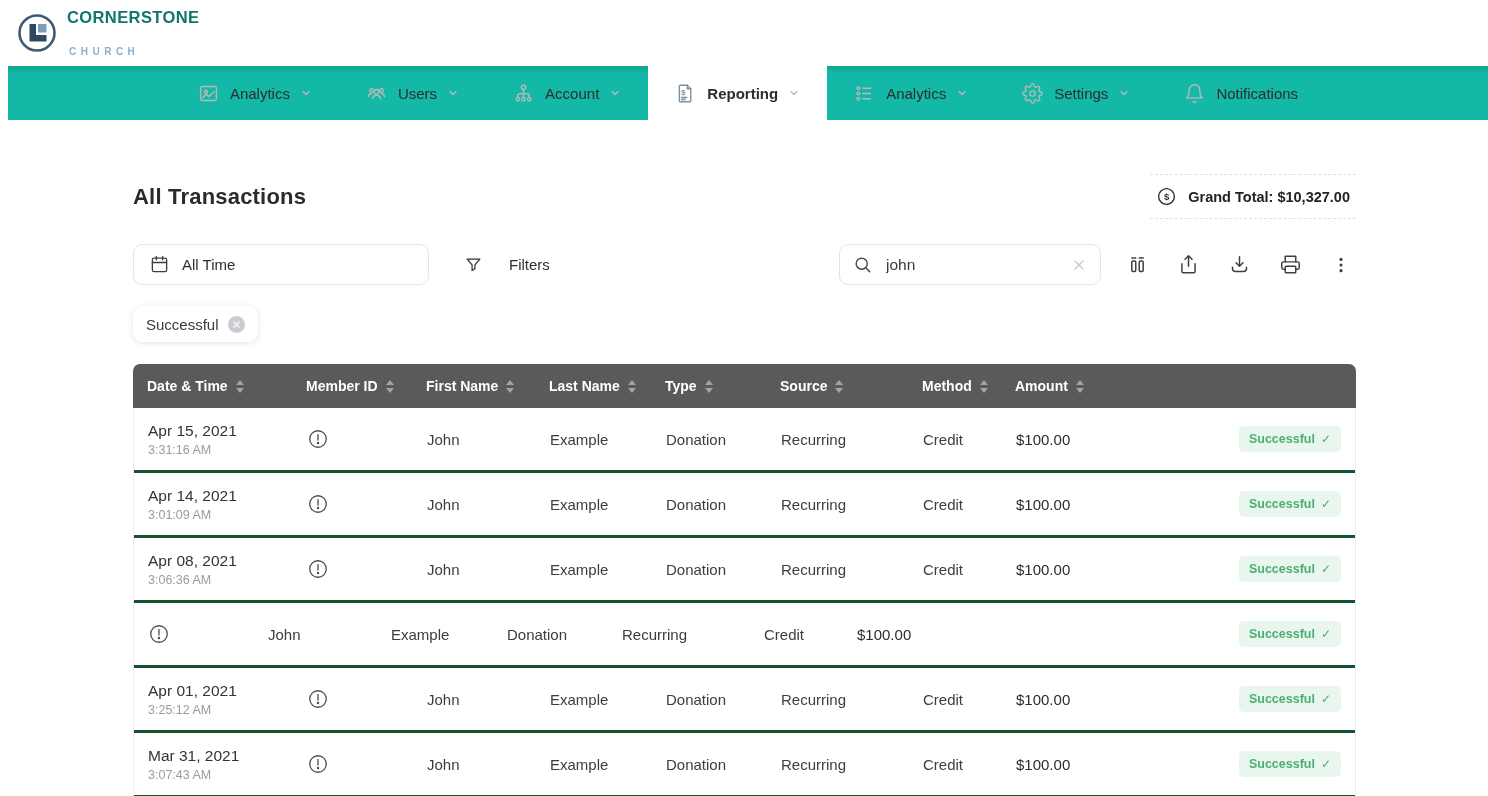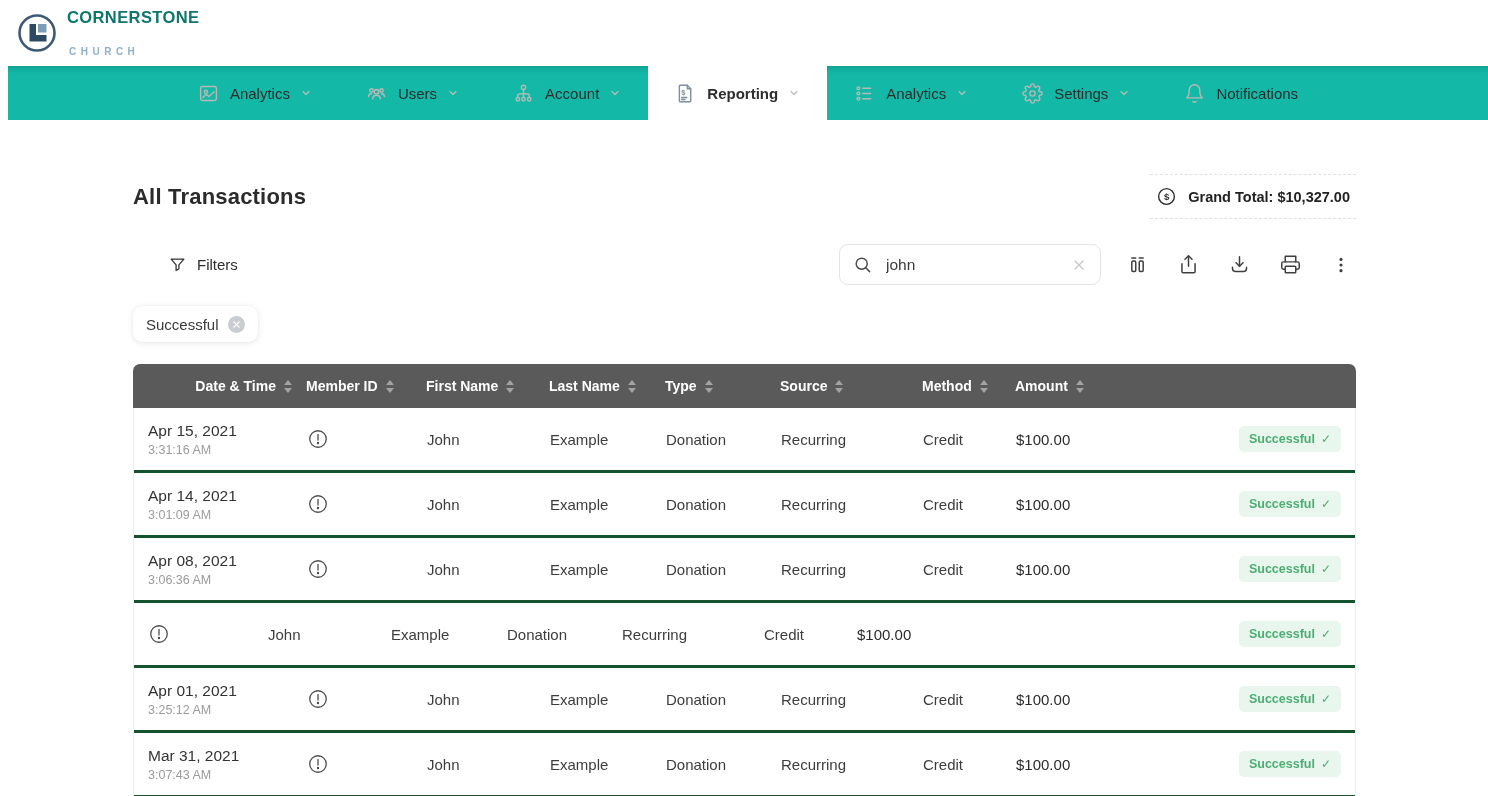--- a/index.html
+++ b/index.html
@@ -35,21 +35,21 @@
   .page-title { font-size:22px; font-weight:700; color:#2b2b2b; letter-spacing:.2px; }
   .grand-total { display:flex; align-items:center; gap:11px; font-size:14.5px; font-weight:700; color:#222;
     border-top:1px dashed #e0e0e0; border-bottom:1px dashed #e0e0e0; padding:11px 6px; }
   .grand-total .gt-icon { display:flex; color:#2f2f2f; }
 
   
   .toolbar { margin-top:20px; display:flex; align-items:center; }
   .date-pill { width:296px; height:41px; border:1px solid #e4e4e4; border-radius:9px; background:#fff;
     display:flex; align-items:center; gap:13px; padding:0 16px; font-size:15px; color:#2f2f2f; cursor:pointer; }
   .date-pill .ic { color:#3f3f3f; display:flex; }
-  .filters-btn { margin-left:30px; display:flex; align-items:center; gap:11px; font-size:15px; color:#2f2f2f; background:none; border:none; cursor:pointer; font-family:inherit; }
+  .filters-btn { margin-left:30px; display:flex; align-items:center; gap:27px; font-size:15px; color:#2f2f2f; background:none; border:none; cursor:pointer; font-family:inherit; }
   .filters-btn .ic { display:flex; color:#333; }
   .toolbar-spacer { flex:1; }
   .search-box { width:262px; height:41px; border:1px solid #e4e4e4; border-radius:9px; background:#fff;
     display:flex; align-items:center; gap:12px; padding:0 13px; }
   .search-box .ic { color:#4a4a4a; display:flex; }
   .search-input { flex:1; border:none; outline:none; font-size:15.5px; color:#3a3a3a; font-family:inherit; background:transparent; min-width:0; }
   .clear-x { color:#c8c8c8; display:flex; cursor:pointer; }
   .icon-btn { width:30px; height:30px; margin-left:21px; display:flex; align-items:center; justify-content:center;
     background:none; border:none; color:#3f3f3f; cursor:pointer; padding:0; }
 
@@ -63,21 +63,21 @@
   
   .table { margin-top:22px; }
   .thead { display:flex; align-items:center; height:44px; background:#5a5a5a; border-radius:7px 7px 0 0;
     color:#fff; font-size:14px; font-weight:700; }
   .th { display:flex; align-items:center; gap:8px; padding-left:14px; cursor:pointer; }
   .sort { display:flex; flex-direction:column; gap:3px; }
   .tri { width:0; height:0; border-left:4px solid transparent; border-right:4px solid transparent; }
   .tri.up { border-bottom:5px solid #a3a3a3; }
   .tri.down { border-top:5px solid #a3a3a3; }
 
-  .c-date   { width:159px;justify-content:flex-end; }
+  .c-date   { width:159px; }
   .c-member { width:120px;align-items:center; }
   .c-first  { width:123px; }
   .c-last   { width:116px; }
   .c-type   { width:115px; }
   .c-source { width:142px; }
   .c-method { width:93px;  }
   .c-amount { width:120px; }
   .c-status { flex:1; justify-content:flex-end; padding-right:14px; }
 
   .tbody { background:#fff; border-left:1px solid #ededed; border-right:1px solid #ededed; }
@@ -230,20 +230,31 @@
         <svg width="21" height="21" viewBox="0 0 24 24" fill="none" stroke="currentColor" stroke-width="1.6" stroke-linecap="round">
           <circle cx="12" cy="12" r="9"></circle>
           <text x="9" y="16" font-size="11" fill="currentColor" stroke="none" font-family="'Liberation Sans',sans-serif">$</text>
         </svg>
       </span>
       <span>Grand Total: $10,327.00</span>
     </div>
   </div>
 
   <div class="toolbar">
+    <div class="date-pill">
+      <span class="ic">
+        <svg width="19" height="19" viewBox="0 0 24 24" fill="none" stroke="currentColor" stroke-width="1.7" stroke-linecap="round" stroke-linejoin="round">
+          <rect x="3" y="4" width="18" height="17" rx="2"></rect>
+            <line x1="16" y1="2" x2="16" y2="6"></line>
+            <line x1="8" y1="2" x2="8" y2="6"></line>
+            <line x1="3" y1="9.5" x2="21" y2="9.5"></line>
+        </svg>
+      </span>
+      <span>All Time</span>
+    </div>
 
     <button class="filters-btn">
       <span class="ic">
         <svg width="17" height="17" viewBox="0 0 24 24" fill="none" stroke="currentColor" stroke-width="1.8" stroke-linecap="round" stroke-linejoin="round">
           <path d="M3 4.5h18l-7 8v5.5l-4 2.5v-8z"></path>
         </svg>
       </span>
       <span>Filters</span>
     </button>
 

